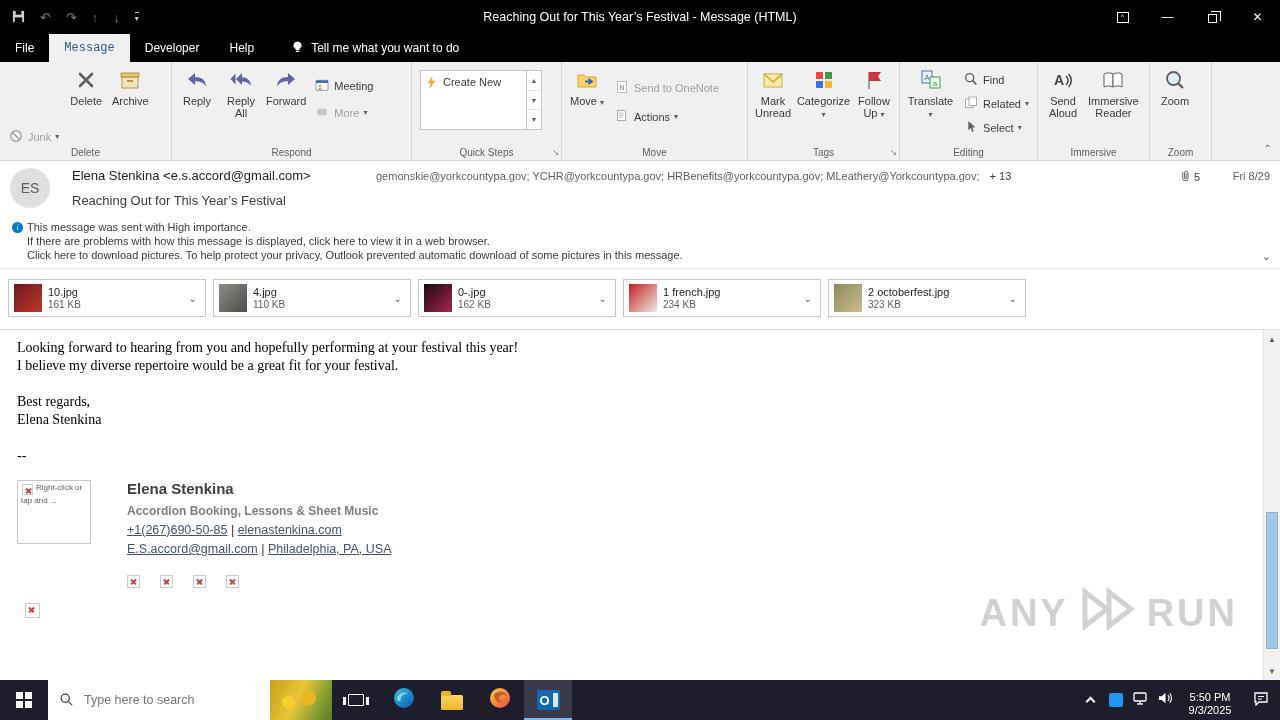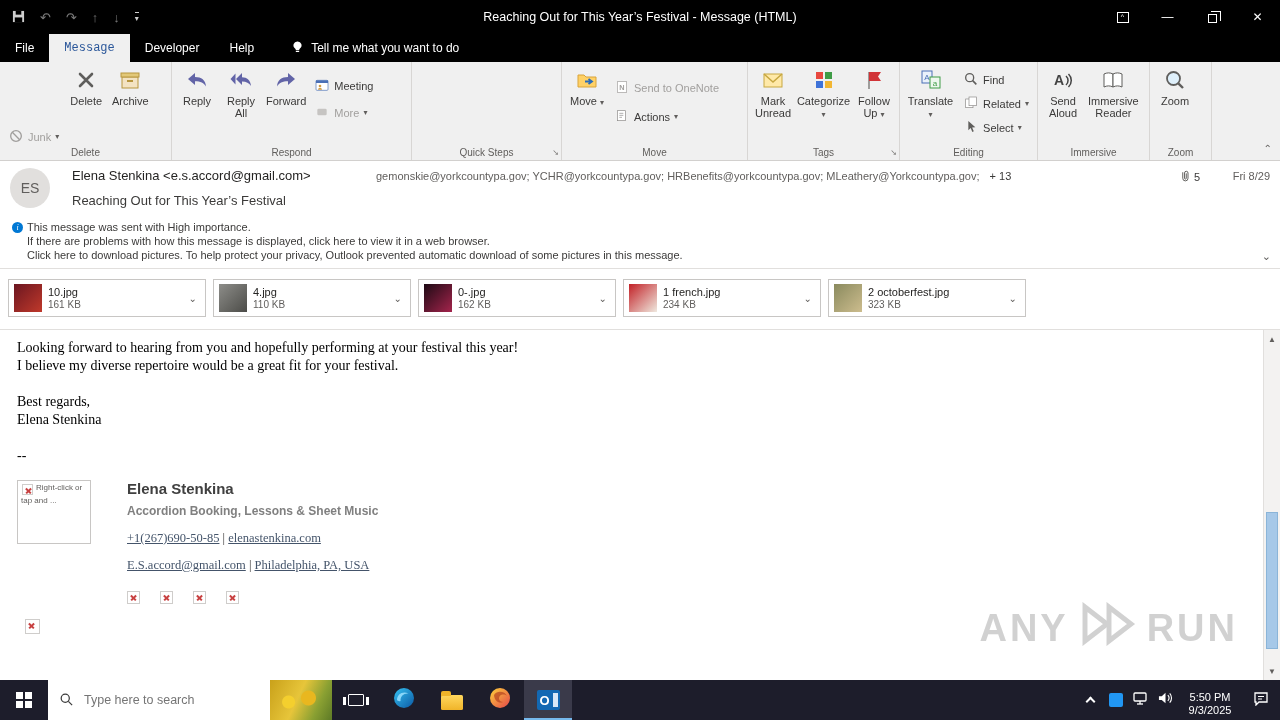--- a/index.html
+++ b/index.html
@@ -79,29 +79,29 @@
   .bodytext { padding:9px 40px 0 17px; line-height:18px; }
   .blank { height:18px; }
   .sig { display:flex; gap:36px; margin-top:15px; font-family:"Liberation Sans", sans-serif; }
   .sig-imgbox { width:74px; height:64px; border:1px solid #c8c6c4; padding:2px 3px; font-size:8px; line-height:10px; color:#605e5c; }
   .imgx { display:inline-block; width:11px; height:11px; border:1px solid #cfcdcb; background:#fff; position:relative; vertical-align:top; margin:1px 3px 1px 1px; }
   .imgx::before, .imgx::after { content:""; position:absolute; left:1.5px; top:4.5px; width:7px; height:1.6px; background:#c84141; }
   .imgx::before { transform:rotate(45deg); }
   .imgx::after  { transform:rotate(-45deg); }
   .sig-name { font-size:15px; font-weight:bold; color:#404040; }
   .sig-tag  { font-size:12px; font-weight:bold; color:#808080; margin-top:4px; }
-  .sig-links { margin-top:9px; font-size:12.5px; color:#3b3a39;font-family:Liberation Serif, serif; }
+  .sig-links { margin-top:1px; font-size:12.5px; color:#3b3a39; }
   .sig-link { color:#44546a; text-decoration:underline; }
   .sig-socials { margin-top:17px; display:flex; gap:20px; }
   .sig-socials .imgx { width:13px; height:13px; margin:0; }
   .stray-img { margin:14px 0 0 7px; }
   .stray-img .imgx { width:15px; height:15px; }
 
   
-  .watermark { position:absolute; right:42px; bottom:25px; display:flex; align-items:center; gap:8px; color:#cdcdcd; opacity:0.9; font-weight:bold; font-size:38px; letter-spacing:3px; font-family:"Liberation Sans", sans-serif; }
+  .watermark { position:absolute; right:42px; bottom:40px; display:flex; align-items:center; gap:8px; color:#cdcdcd; opacity:0.9; font-weight:bold; font-size:38px; letter-spacing:3px; font-family:"Liberation Sans", sans-serif; }
 
   
   .vscroll { position:absolute; right:0; top:0; bottom:0; width:17px; background:#f3f2f1; border-left:1px solid #e1dfdd; }
   .vs-btn { position:absolute; left:0; right:0; height:16px; display:flex; align-items:center; justify-content:center; font-size:8px; color:#605e5c; }
   .vs-up { top:1px; } .vs-down { bottom:1px; }
   .vs-thumb { position:absolute; left:2px; right:2px; top:52%; height:39%; background:#a6c8e8; border:1px solid #8ab4d8; }
 
   
   .taskbar { position:absolute; left:0; right:0; bottom:0; height:40px; background:#1d1d2b; display:flex; align-items:center; color:#fff; }
   .tb-start { width:48px; height:40px; display:flex; align-items:center; justify-content:center; }
@@ -266,20 +266,35 @@
               </svg>
           </span>
           <span>More</span>
             <span class="caret-i">▾</span>
         </div>
       </div>
       <div class="group-label">Respond</div>
     </div>
 
     <div class="group" style="width:150px">
+      <div class="qs-box">
+        <div class="qs-item">
+          <span>
+            <svg viewBox="0 0 24 24">
+                <path d="M13 2 L6 13 H11 L9 22 L18 9 H12 Z" fill="#f2b632" stroke="#c98f1b" stroke-width="0.8"></path>
+              </svg>
+          </span>
+          <span>Create New</span>
+        </div>
+        <div class="qs-scroll">
+          <div>▲</div>
+          <div>▼</div>
+          <div>▼</div>
+        </div>
+      </div>
       <div class="group-label">Quick Steps</div>
       <div class="launcher">↘</div>
     </div>
 
     <div class="group" style="width:186px">
       <div class="btn-lg">
         <span>
           <svg viewBox="0 0 24 24">
               <path d="M3 7 h6 l2 2 h10 v10 H3 Z" fill="#ffd166" stroke="#d9a43a"></path>
               <path d="M10 13.5 h6 M13.5 11 L17 13.5 L13.5 16" stroke="#2b6cb8" fill="none" stroke-width="1.8"></path>

